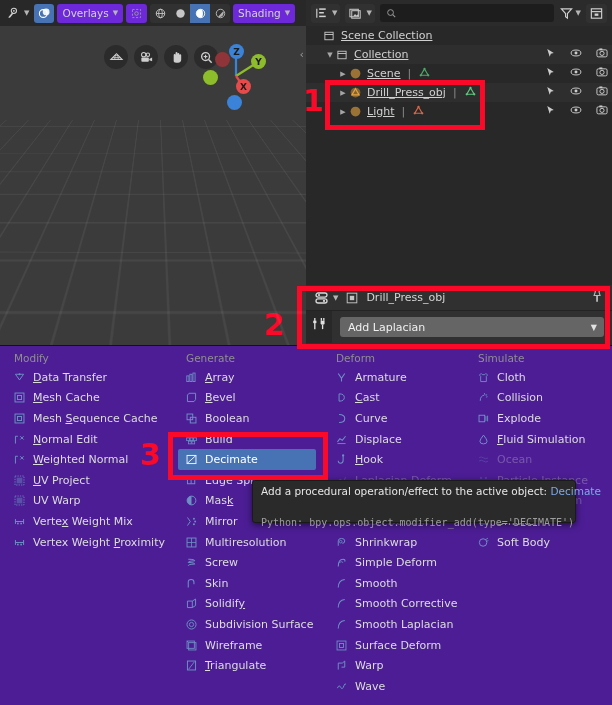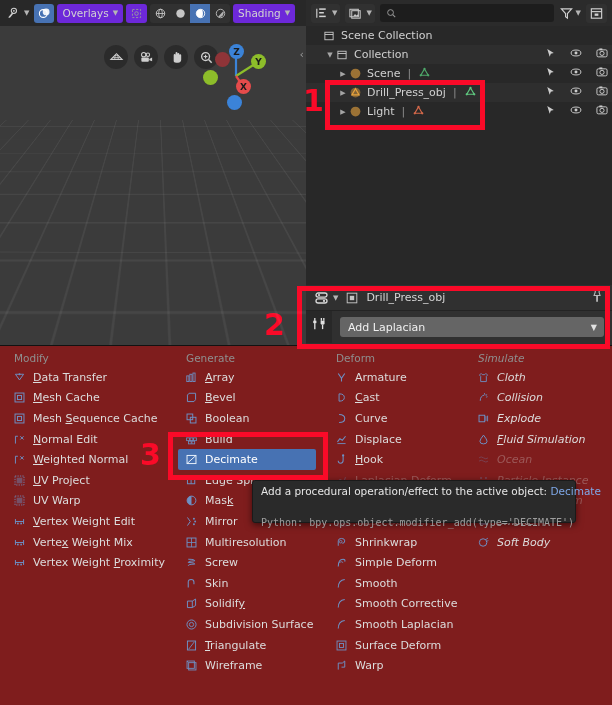--- a/index.html
+++ b/index.html
@@ -88,21 +88,21 @@
     flex: 1; height: 18px; background: #1d1d1d; border-radius: 3px;
     display: flex; align-items: center; padding: 0 6px; gap: 5px;
     color: #7d7d7d; font-size: 10px;
   }
   .ol-body { position: relative; }
   .ol-row {
     height: 19px; display: flex; align-items: center;
     font-size: 11px; color: #d0d0d0; position: relative;
   }
   .ol-row.alt { background: #2e2e2e; }
-  .ol-label { white-space: nowrap; }
+  .ol-label { white-space: nowrap; text-decoration: underline; }
   .ol-rightcols {
     position: absolute; right: 3px; top: 0; height: 19px;
     display: flex; align-items: center; gap: 12px;
   }
   .tri { font-size: 7px; color: #a5a5a5; width: 10px; text-align: center; }
 
   
   .props {
     position: absolute; left: 306px; top: 285px; width: 306px; height: 420px;
     background: #303030;
@@ -122,28 +122,28 @@
   .add-mod {
     height: 20px; background: #656565; border-radius: 3px;
     display: flex; align-items: center; padding: 0 8px;
     color: #f0f0f0; font-size: 11px; position: relative;
   }
   .add-mod .chev2 { position: absolute; right: 7px; font-size: 8px; color: #e2e2e2; }
 
   
   .menu {
     position: absolute; left: 0; top: 345px; width: 612px; height: 360px;
-    background: #7f1d1d; z-index: 20; display: flex;
+    background: #4c1d95; z-index: 20; display: flex;
     border-top: 1px solid #121212;
   }
   .menu-col { position: relative; padding-top: 4px; }
   .col-modify   { width: 172px; }
   .col-generate { width: 150px; }
   .col-deform   { width: 142px; }
-  .col-simulate { width: 148px; font-style: italic; }
+  .col-simulate { width: 148px; }
   .menu-title {
     font-size: 10.5px; color: #8f8f8f; padding: 2px 0 4px 14px; height: 17px;
   }
   .menu-item {
     height: 20.6px; display: flex; align-items: center; gap: 7px;
     padding-left: 12px; font-size: 11px; color: #dcdcdc; white-space: nowrap;
   }
   .menu-item.sel {
     background: #4772b3; color: #ffffff;
     margin: 0 6px 0 6px; padding-left: 6px; border-radius: 2px;
@@ -584,30 +584,20 @@
           <span>UV Warp</span>
         </div>
         <div class="menu-item">
           <span class="mi-icon">
             <svg width="13" height="13" viewBox="0 0 16 16">
               <path d="M3 5 L3 11 M13 5 L13 11 M3 8 L13 8" stroke="#6d90c4" stroke-width="1.2"></path>
               <rect x="5" y="9.5" width="2" height="2" fill="#6d90c4"></rect>
               <rect x="9" y="9.5" width="2" height="2" fill="#6d90c4"></rect>
             </svg>
           </span>
-          <span><span class="u">V</span>ertex Weight Edit</span>
-        </div>
-        <div class="menu-item">
-          <span class="mi-icon">
-            <svg width="13" height="13" viewBox="0 0 16 16">
-              <path d="M3 5 L3 11 M13 5 L13 11 M3 8 L13 8" stroke="#6d90c4" stroke-width="1.2"></path>
-              <rect x="5" y="9.5" width="2" height="2" fill="#6d90c4"></rect>
-              <rect x="9" y="9.5" width="2" height="2" fill="#6d90c4"></rect>
-            </svg>
-          </span>
           <span>Verte<span class="u">x</span> Weight Mix</span>
         </div>
         <div class="menu-item">
           <span class="mi-icon">
             <svg width="13" height="13" viewBox="0 0 16 16">
               <path d="M3 5 L3 11 M13 5 L13 11 M3 8 L13 8" stroke="#6d90c4" stroke-width="1.2"></path>
               <rect x="5" y="9.5" width="2" height="2" fill="#6d90c4"></rect>
               <rect x="9" y="9.5" width="2" height="2" fill="#6d90c4"></rect>
             </svg>
           </span>
@@ -733,36 +723,36 @@
             <svg width="13" height="13" viewBox="0 0 16 16">
               <circle cx="8" cy="8" r="5.6" fill="none" stroke="#6d90c4" stroke-width="1.2"></circle>
               <circle cx="8" cy="8" r="2.6" fill="none" stroke="#6d90c4" stroke-width="1.1"></circle>
             </svg>
           </span>
           <span>Subdivision Surface</span>
         </div>
         <div class="menu-item">
           <span class="mi-icon">
             <svg width="13" height="13" viewBox="0 0 16 16">
-              <rect x="3" y="2.5" width="10" height="11" fill="none" stroke="#6d90c4" stroke-width="1.2"></rect>
-              <path d="M4.5 12.5 L11.5 3.5" stroke="#6d90c4" stroke-width="1.1"></path>
-            </svg>
-          </span>
-          <span><span class="u">T</span>riangulate</span>
-        </div>
-        <div class="menu-item">
-          <span class="mi-icon">
-            <svg width="13" height="13" viewBox="0 0 16 16">
               <rect x="2.5" y="2.5" width="9" height="9" fill="none" stroke="#6d90c4" stroke-width="1.1"></rect>
               <rect x="4.5" y="4.5" width="9" height="9" fill="none" stroke="#6d90c4" stroke-width="1.1"></rect>
               <line x1="2.5" y1="2.5" x2="4.5" y2="4.5" stroke="#6d90c4" stroke-width="1"></line>
             </svg>
           </span>
           <span>Wireframe</span>
         </div>
+        <div class="menu-item">
+          <span class="mi-icon">
+            <svg width="13" height="13" viewBox="0 0 16 16">
+              <rect x="3" y="2.5" width="10" height="11" fill="none" stroke="#6d90c4" stroke-width="1.2"></rect>
+              <path d="M4.5 12.5 L11.5 3.5" stroke="#6d90c4" stroke-width="1.1"></path>
+            </svg>
+          </span>
+          <span><span class="u">T</span>riangulate</span>
+        </div>
       </div>
     <div class="menu-col col-deform">
         <div class="menu-title">Deform</div>
         <div class="menu-item">
           <span class="mi-icon">
             <svg width="13" height="13" viewBox="0 0 16 16">
               <path d="M4 3 L8 9 L12 3 M8 9 L8 13" fill="none" stroke="#6d90c4" stroke-width="1.3"></path>
             </svg>
           </span>
           <span>Armature</span>
@@ -879,20 +869,28 @@
           </span>
           <span>Surface Deform</span>
         </div>
         <div class="menu-item">
           <span class="mi-icon">
             <svg width="13" height="13" viewBox="0 0 16 16">
               <path d="M4 13 L4 5 L9 5 L12 2.5 L12 10 L8 10" fill="none" stroke="#6d90c4" stroke-width="1.2"></path>
             </svg>
           </span>
           <span>Warp</span>
+        </div>
+        <div class="menu-item">
+          <span class="mi-icon">
+            <svg width="13" height="13" viewBox="0 0 16 16">
+              <path d="M3 10 Q5 5 7 9 Q9 13 11 7 Q12 4 13.5 5" fill="none" stroke="#6d90c4" stroke-width="1.2"></path>
+            </svg>
+          </span>
+          <span>Wave</span>
         </div>
       </div>
     <div class="menu-col col-simulate">
         <div class="menu-title">Simulate</div>
         <div class="menu-item">
           <span class="mi-icon">
             <svg width="13" height="13" viewBox="0 0 16 16">
               <path d="M5 3 L6.5 4.5 L9.5 4.5 L11 3 L13 5 L11.5 6.5 L11.5 13 L4.5 13 L4.5 6.5 L3 5 Z" fill="none" stroke="#6d90c4" stroke-width="1.1"></path>
             </svg>
           </span>

